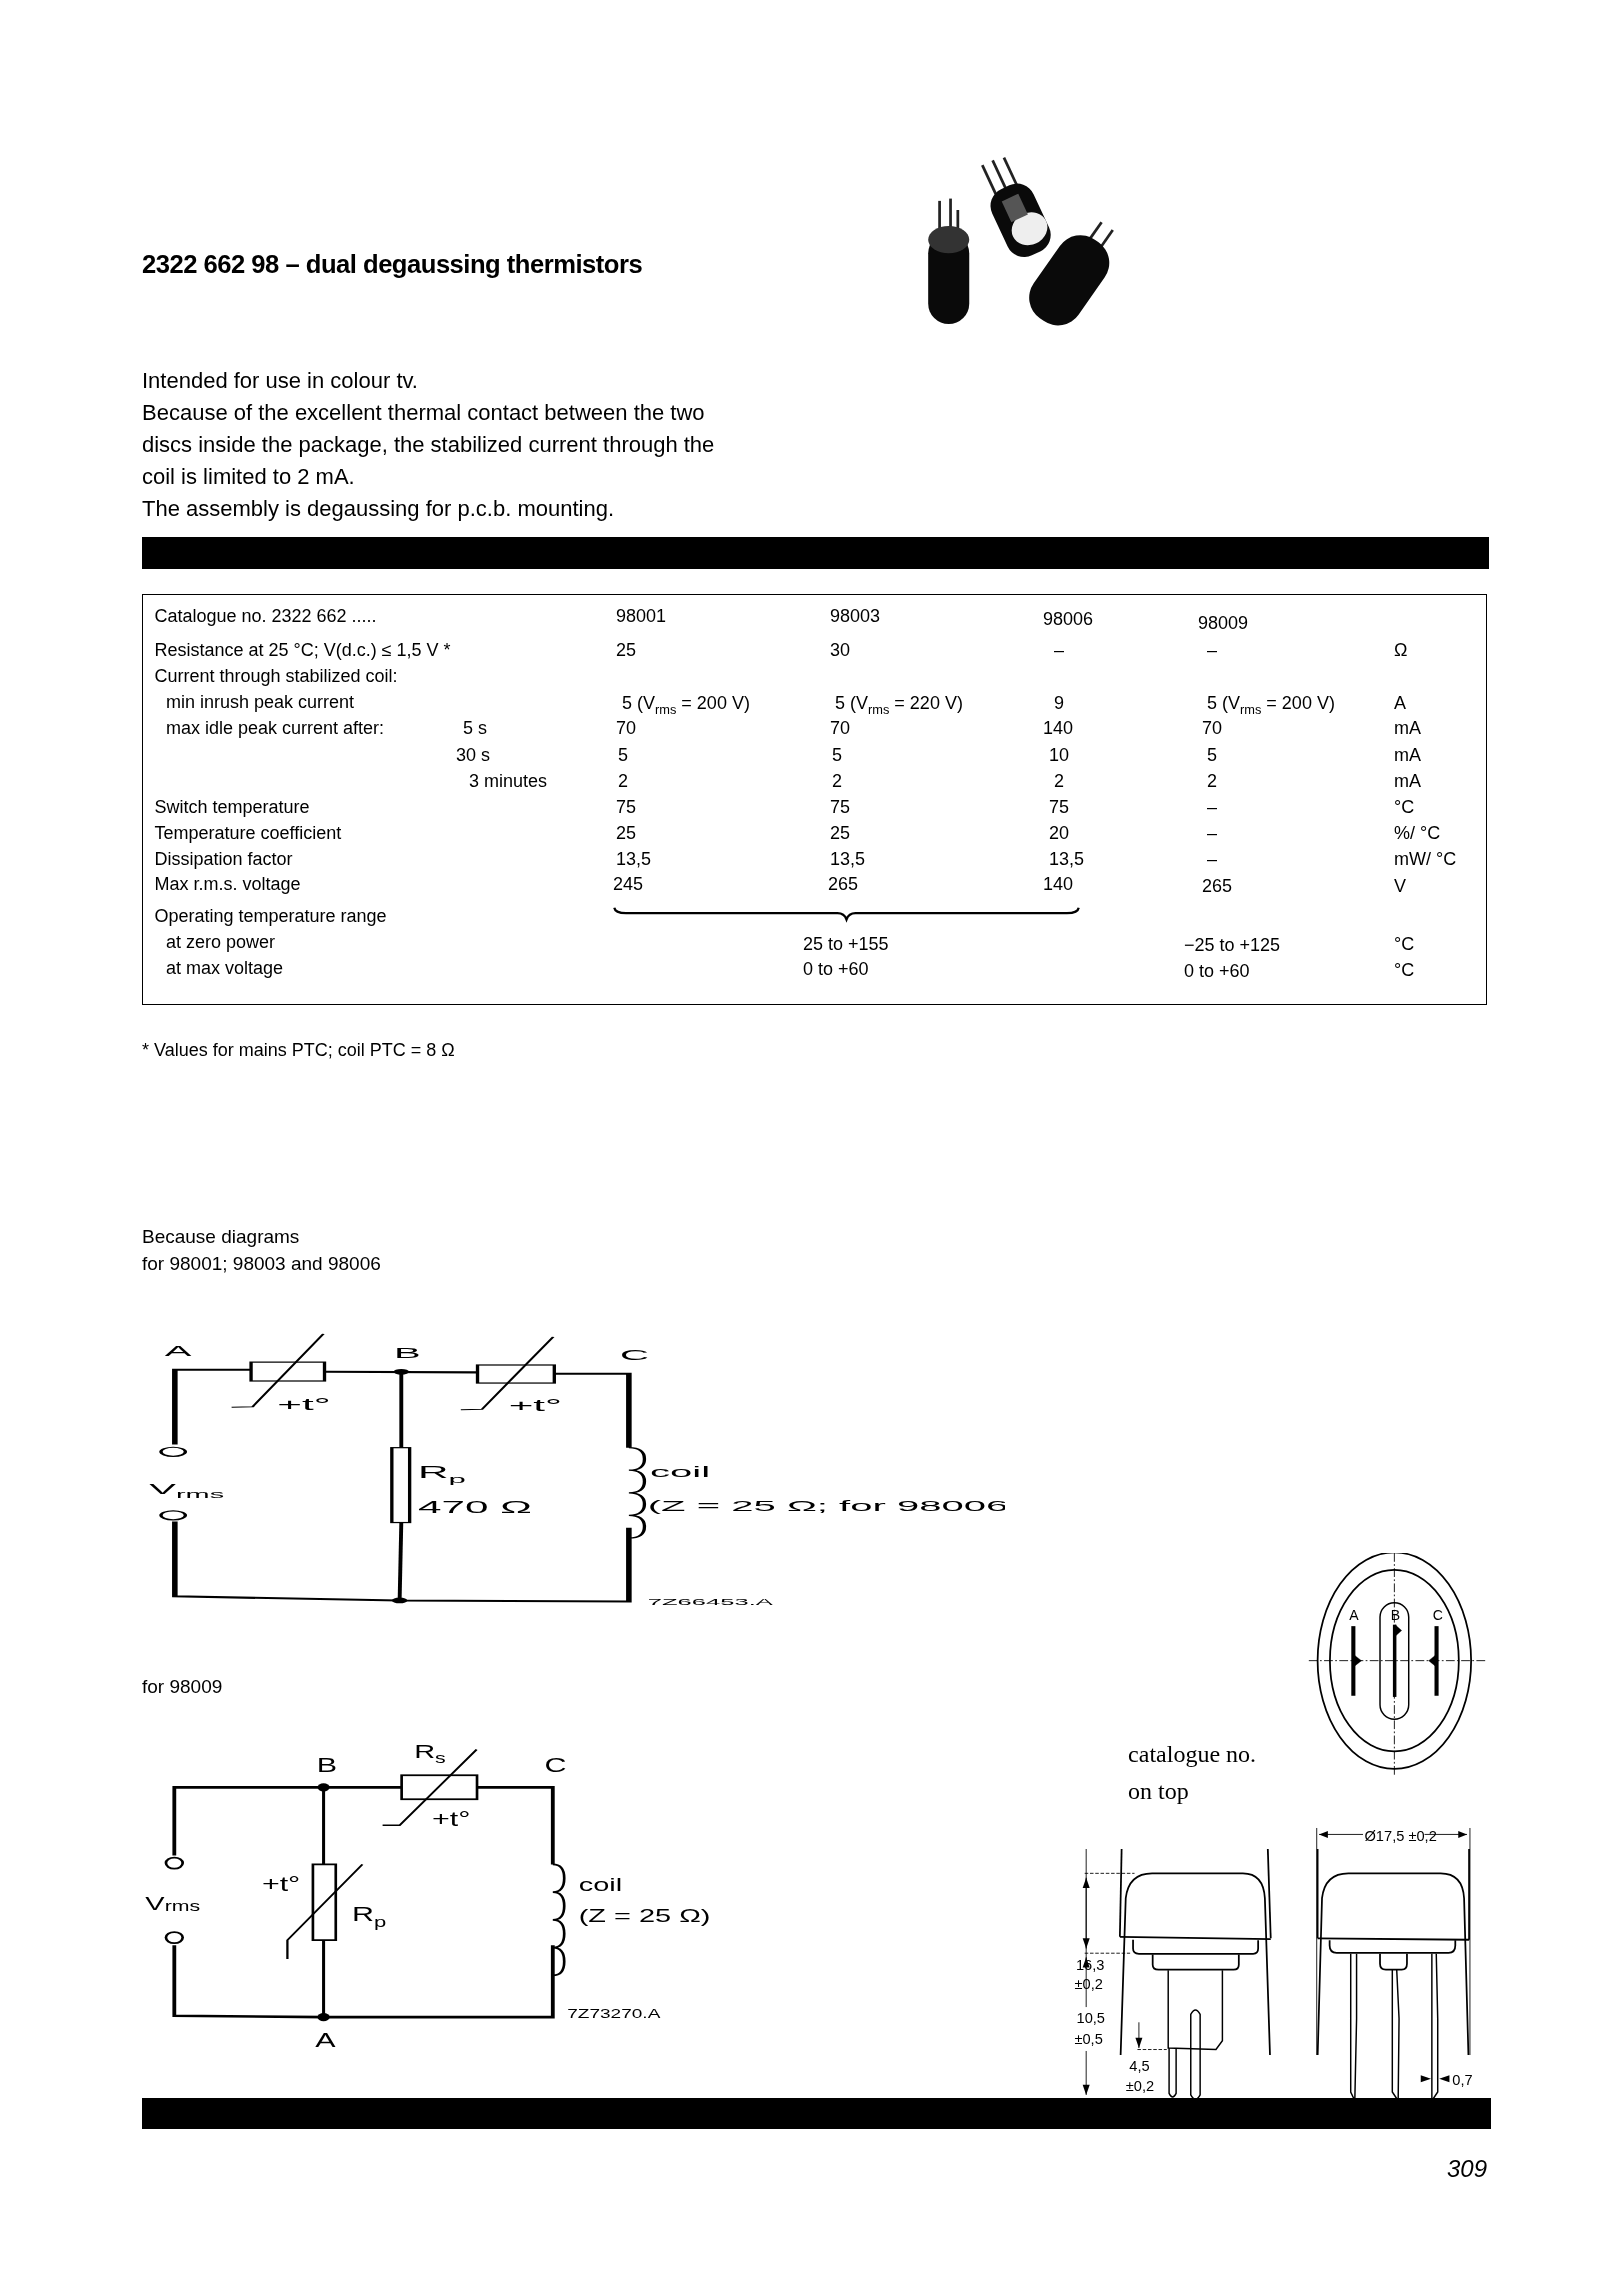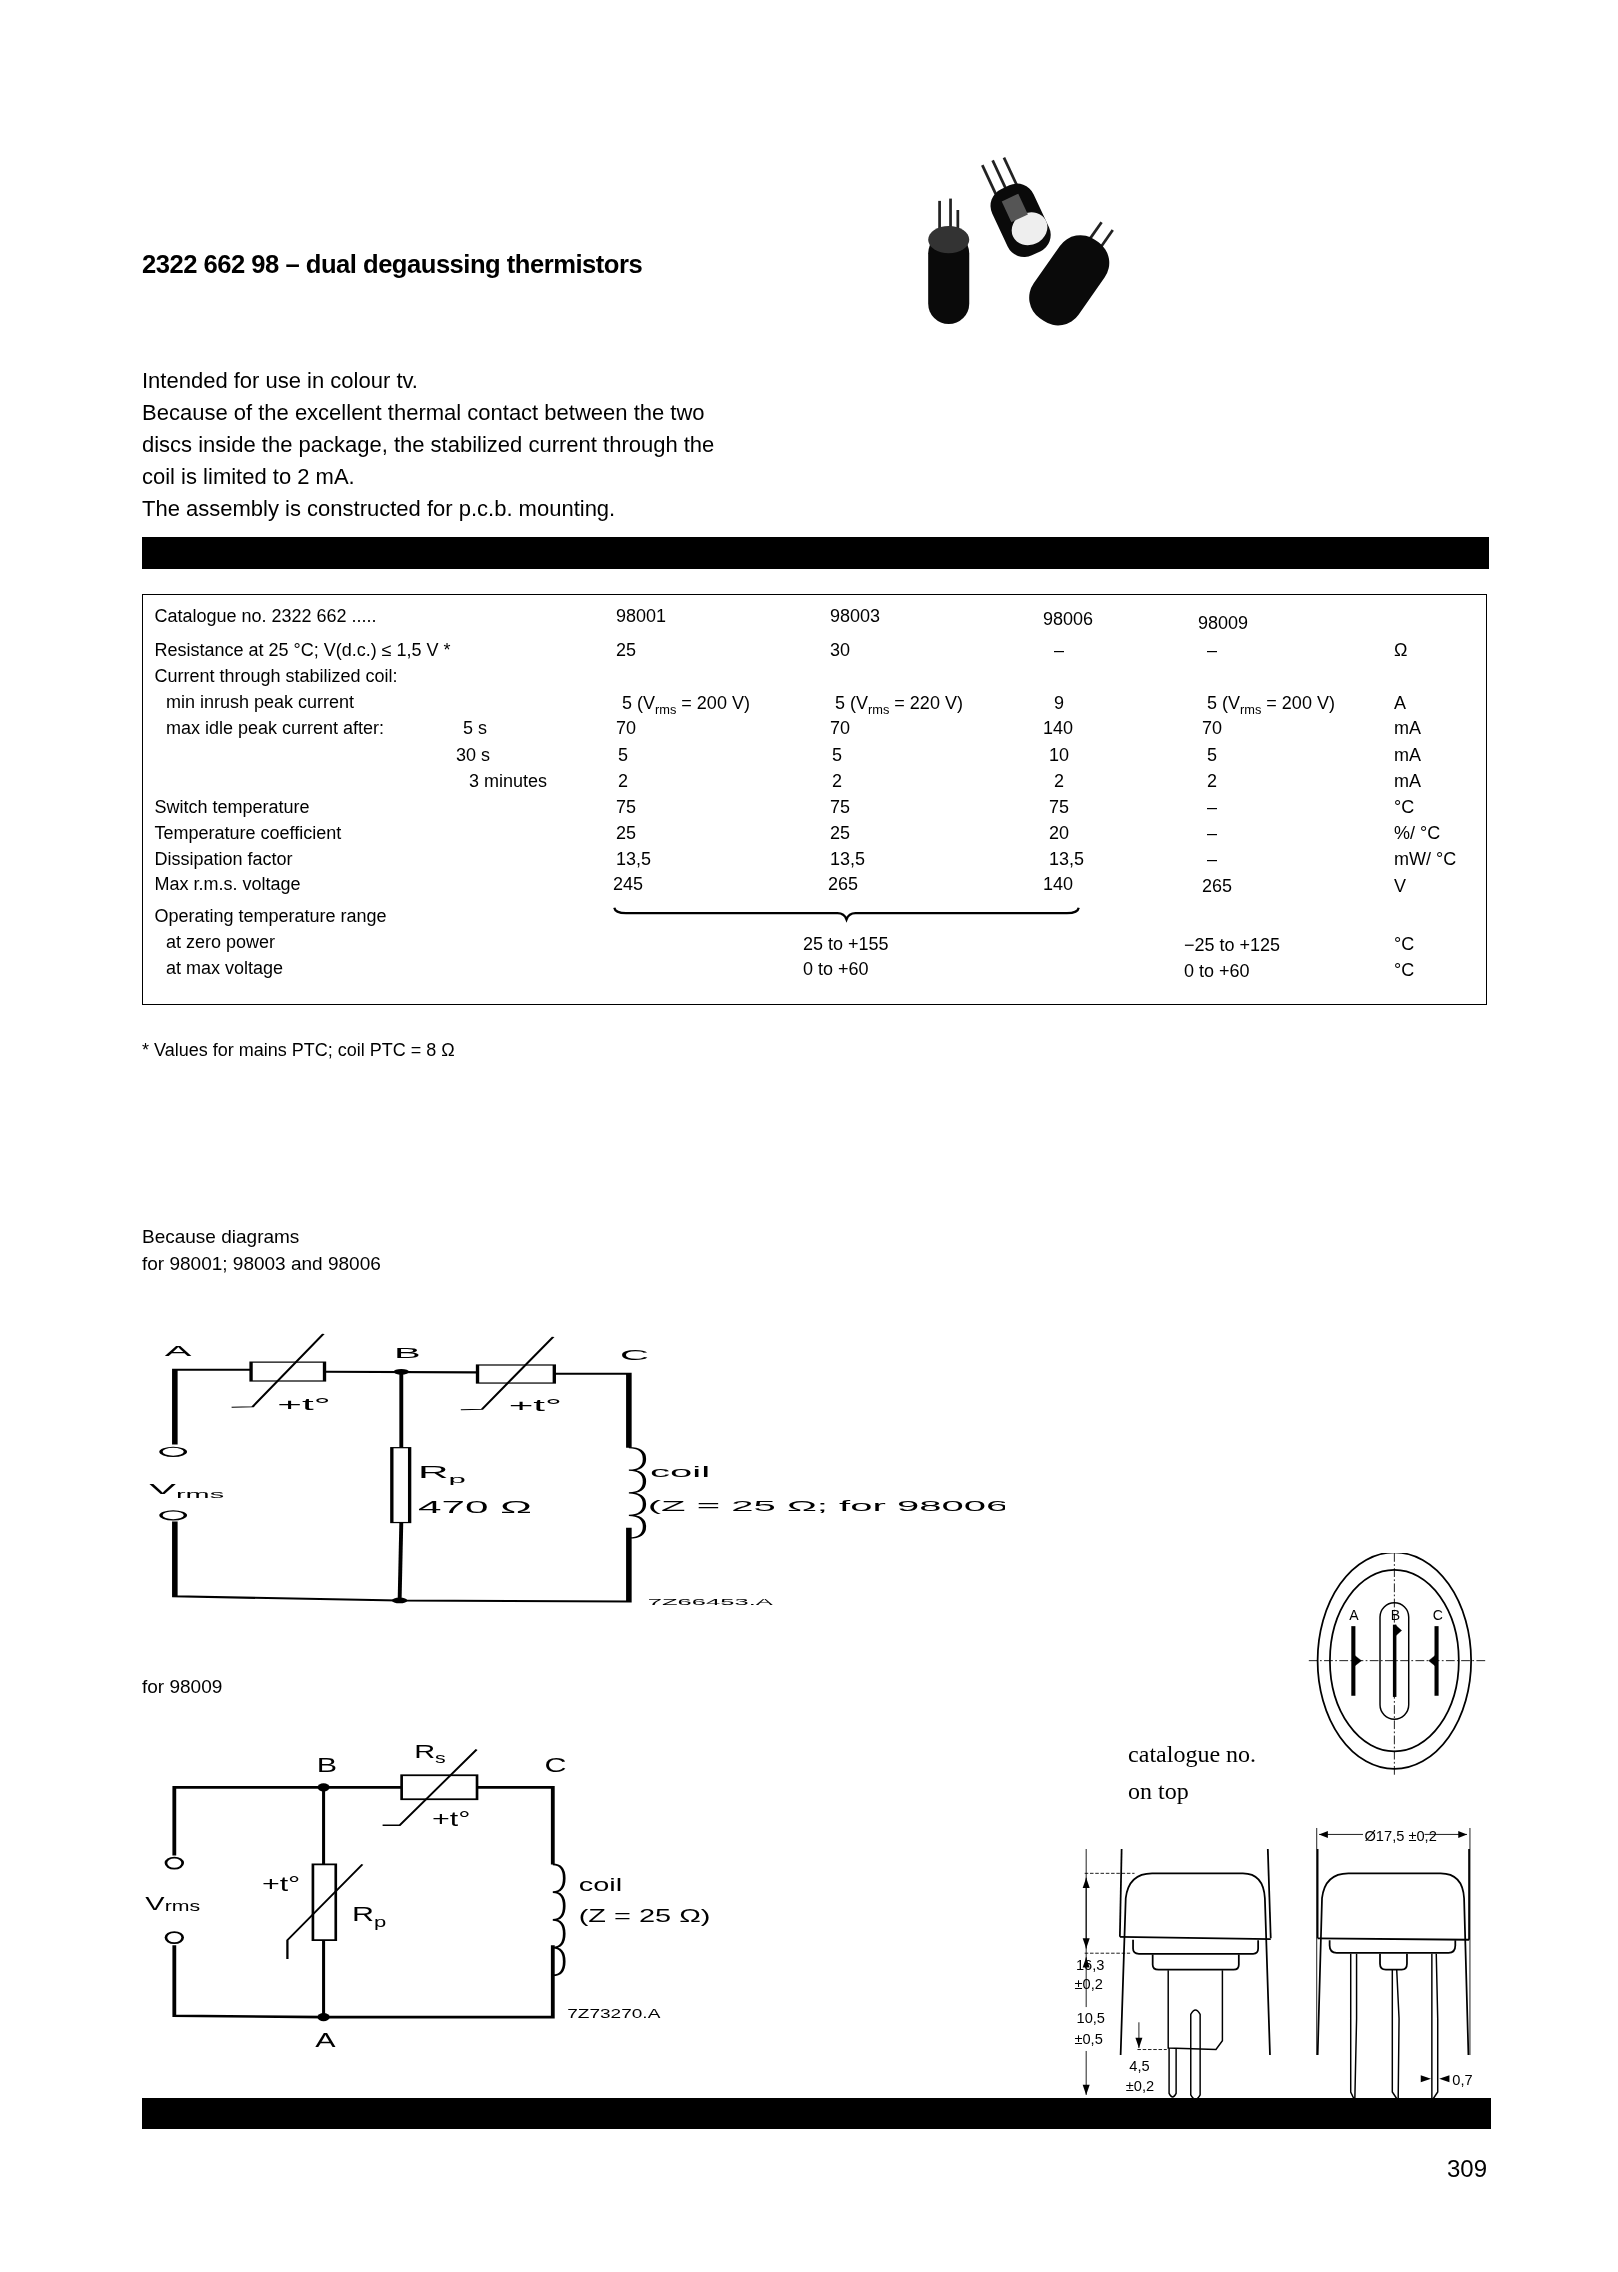--- a/index.html
+++ b/index.html
@@ -9,33 +9,33 @@
   .intro{left:142px;top:365px;width:667px;font-size:22px;line-height:32px;}
   .intro div{white-space:nowrap;}
   .bar{background:#000;}
   .tbl{left:142px;top:594px;width:1345px;height:411px;border:1.8px solid #000;box-sizing:border-box;font-size:18px;}
   .cell{position:absolute;white-space:nowrap;}
   .sub{font-size:12.8px;vertical-align:-4.6px;}
   .foot{left:142px;top:1040px;font-size:18px;white-space:nowrap;}
   .cap{left:142px;font-size:19px;line-height:26.5px;white-space:nowrap;}
   svg text{font-family:"Liberation Sans",sans-serif;}
   .serif{font-family:"Liberation Serif",serif;}
-  .pagenum{left:1447px;top:2155px;font-size:24px;}
+  .pagenum{left:1447px;top:2155px;font-size:24px;font-style:italic;}
 </style>
 </head>
 <body>
 
 <div class="abs title">2322 662 98 – dual degaussing thermistors</div>
 
 <div class="abs intro">
   <div>Intended for use in colour tv.</div>
   <div>Because of the excellent thermal contact between the two</div>
   <div>discs inside the package, the stabilized current through the</div>
   <div>coil is limited to 2 mA.</div>
-  <div>The assembly is constructed for p.c.b. mounting.</div>
+  <div>The assembly is degaussing for p.c.b. mounting.</div>
 </div>
 
 <svg class="abs" style="left:913px;top:137px" width="639" height="365" viewBox="0 0 1400 800">
   <g>
     <line x1="58" y1="140" x2="58" y2="220" stroke="#222" stroke-width="6"></line>
     <line x1="82" y1="135" x2="82" y2="215" stroke="#222" stroke-width="6"></line>
     <line x1="98" y1="160" x2="98" y2="230" stroke="#222" stroke-width="6"></line>
     <rect x="33" y="210" width="90" height="200" rx="45" fill="#0a0a0a"></rect>
     <ellipse cx="78" cy="225" rx="45" ry="30" fill="#333"></ellipse>
   </g>

